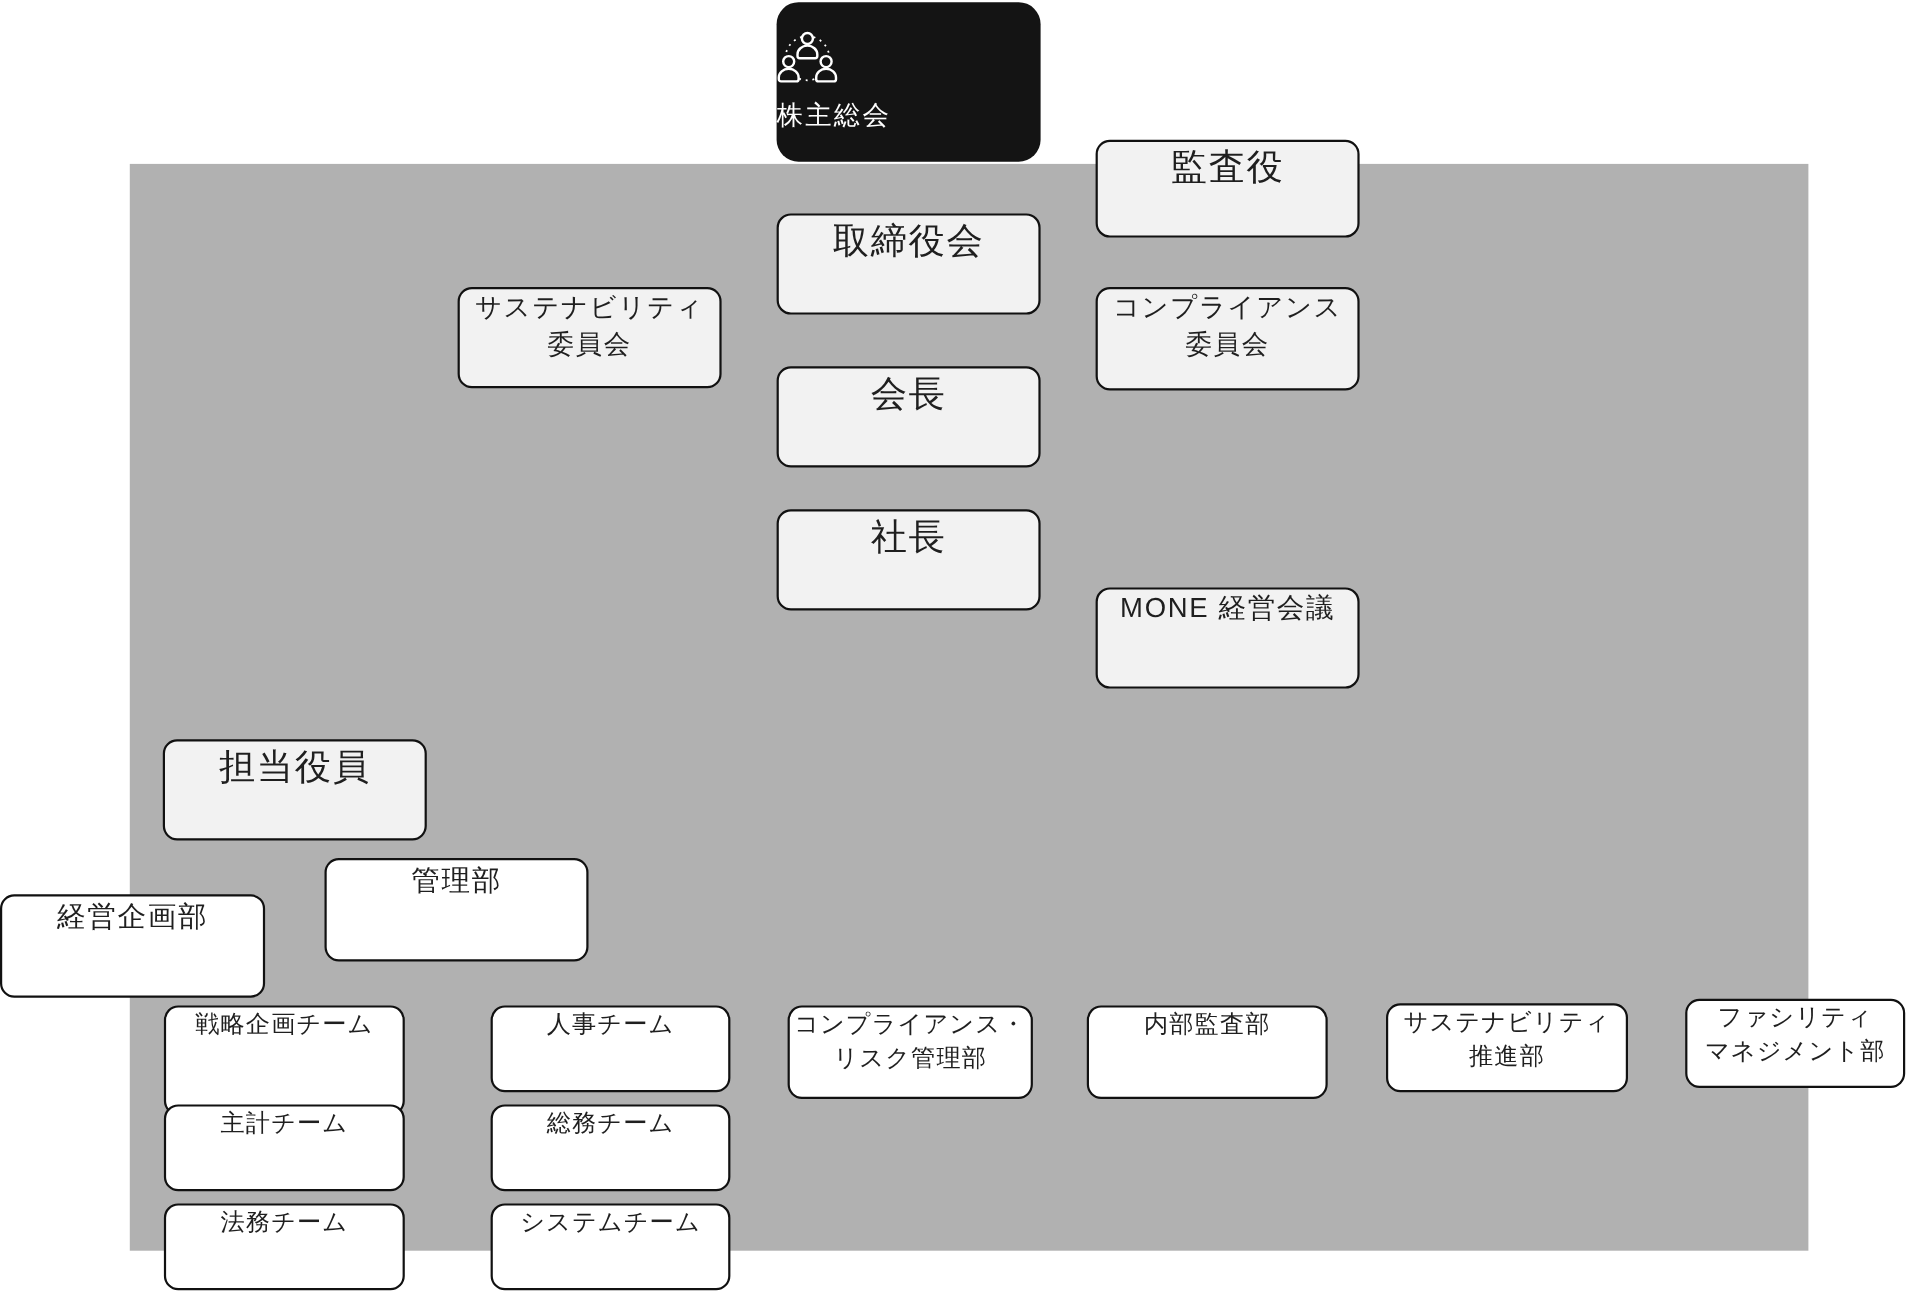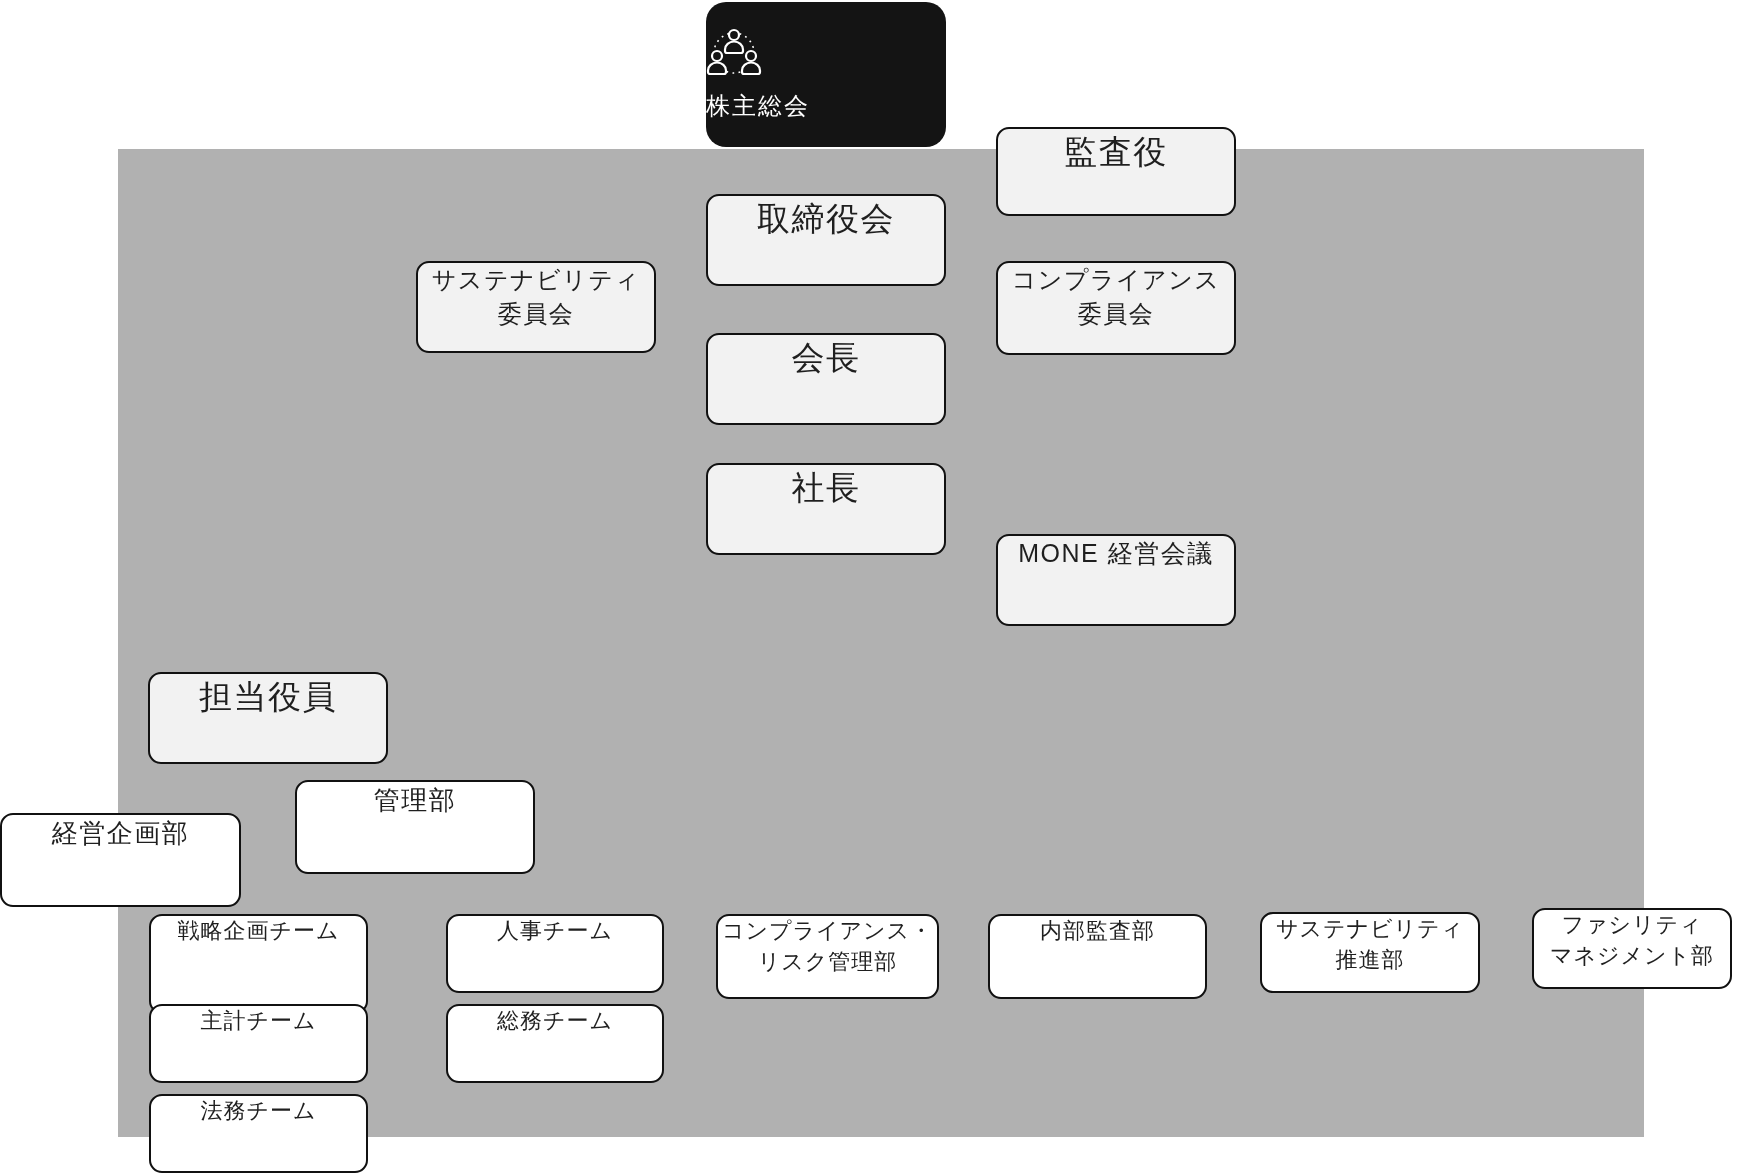--- a/index.html
+++ b/index.html
@@ -127,14 +127,17 @@
   </div>
 
   <div class="node team" style="left:149px;top:1004px;width:219px;height:79px">
     <span class="label">主計チーム</span>
   </div>
 
   <div class="node team" style="left:149px;top:1094px;width:219px;height:79px">
     <span class="label">法務チーム</span>
   </div>
 
+  <div class="node team" style="left:446px;top:1094px;width:218px;height:79px">
+    <span class="label">システムチーム</span>
+  </div>
 
 </div>
 
 </body></html>

